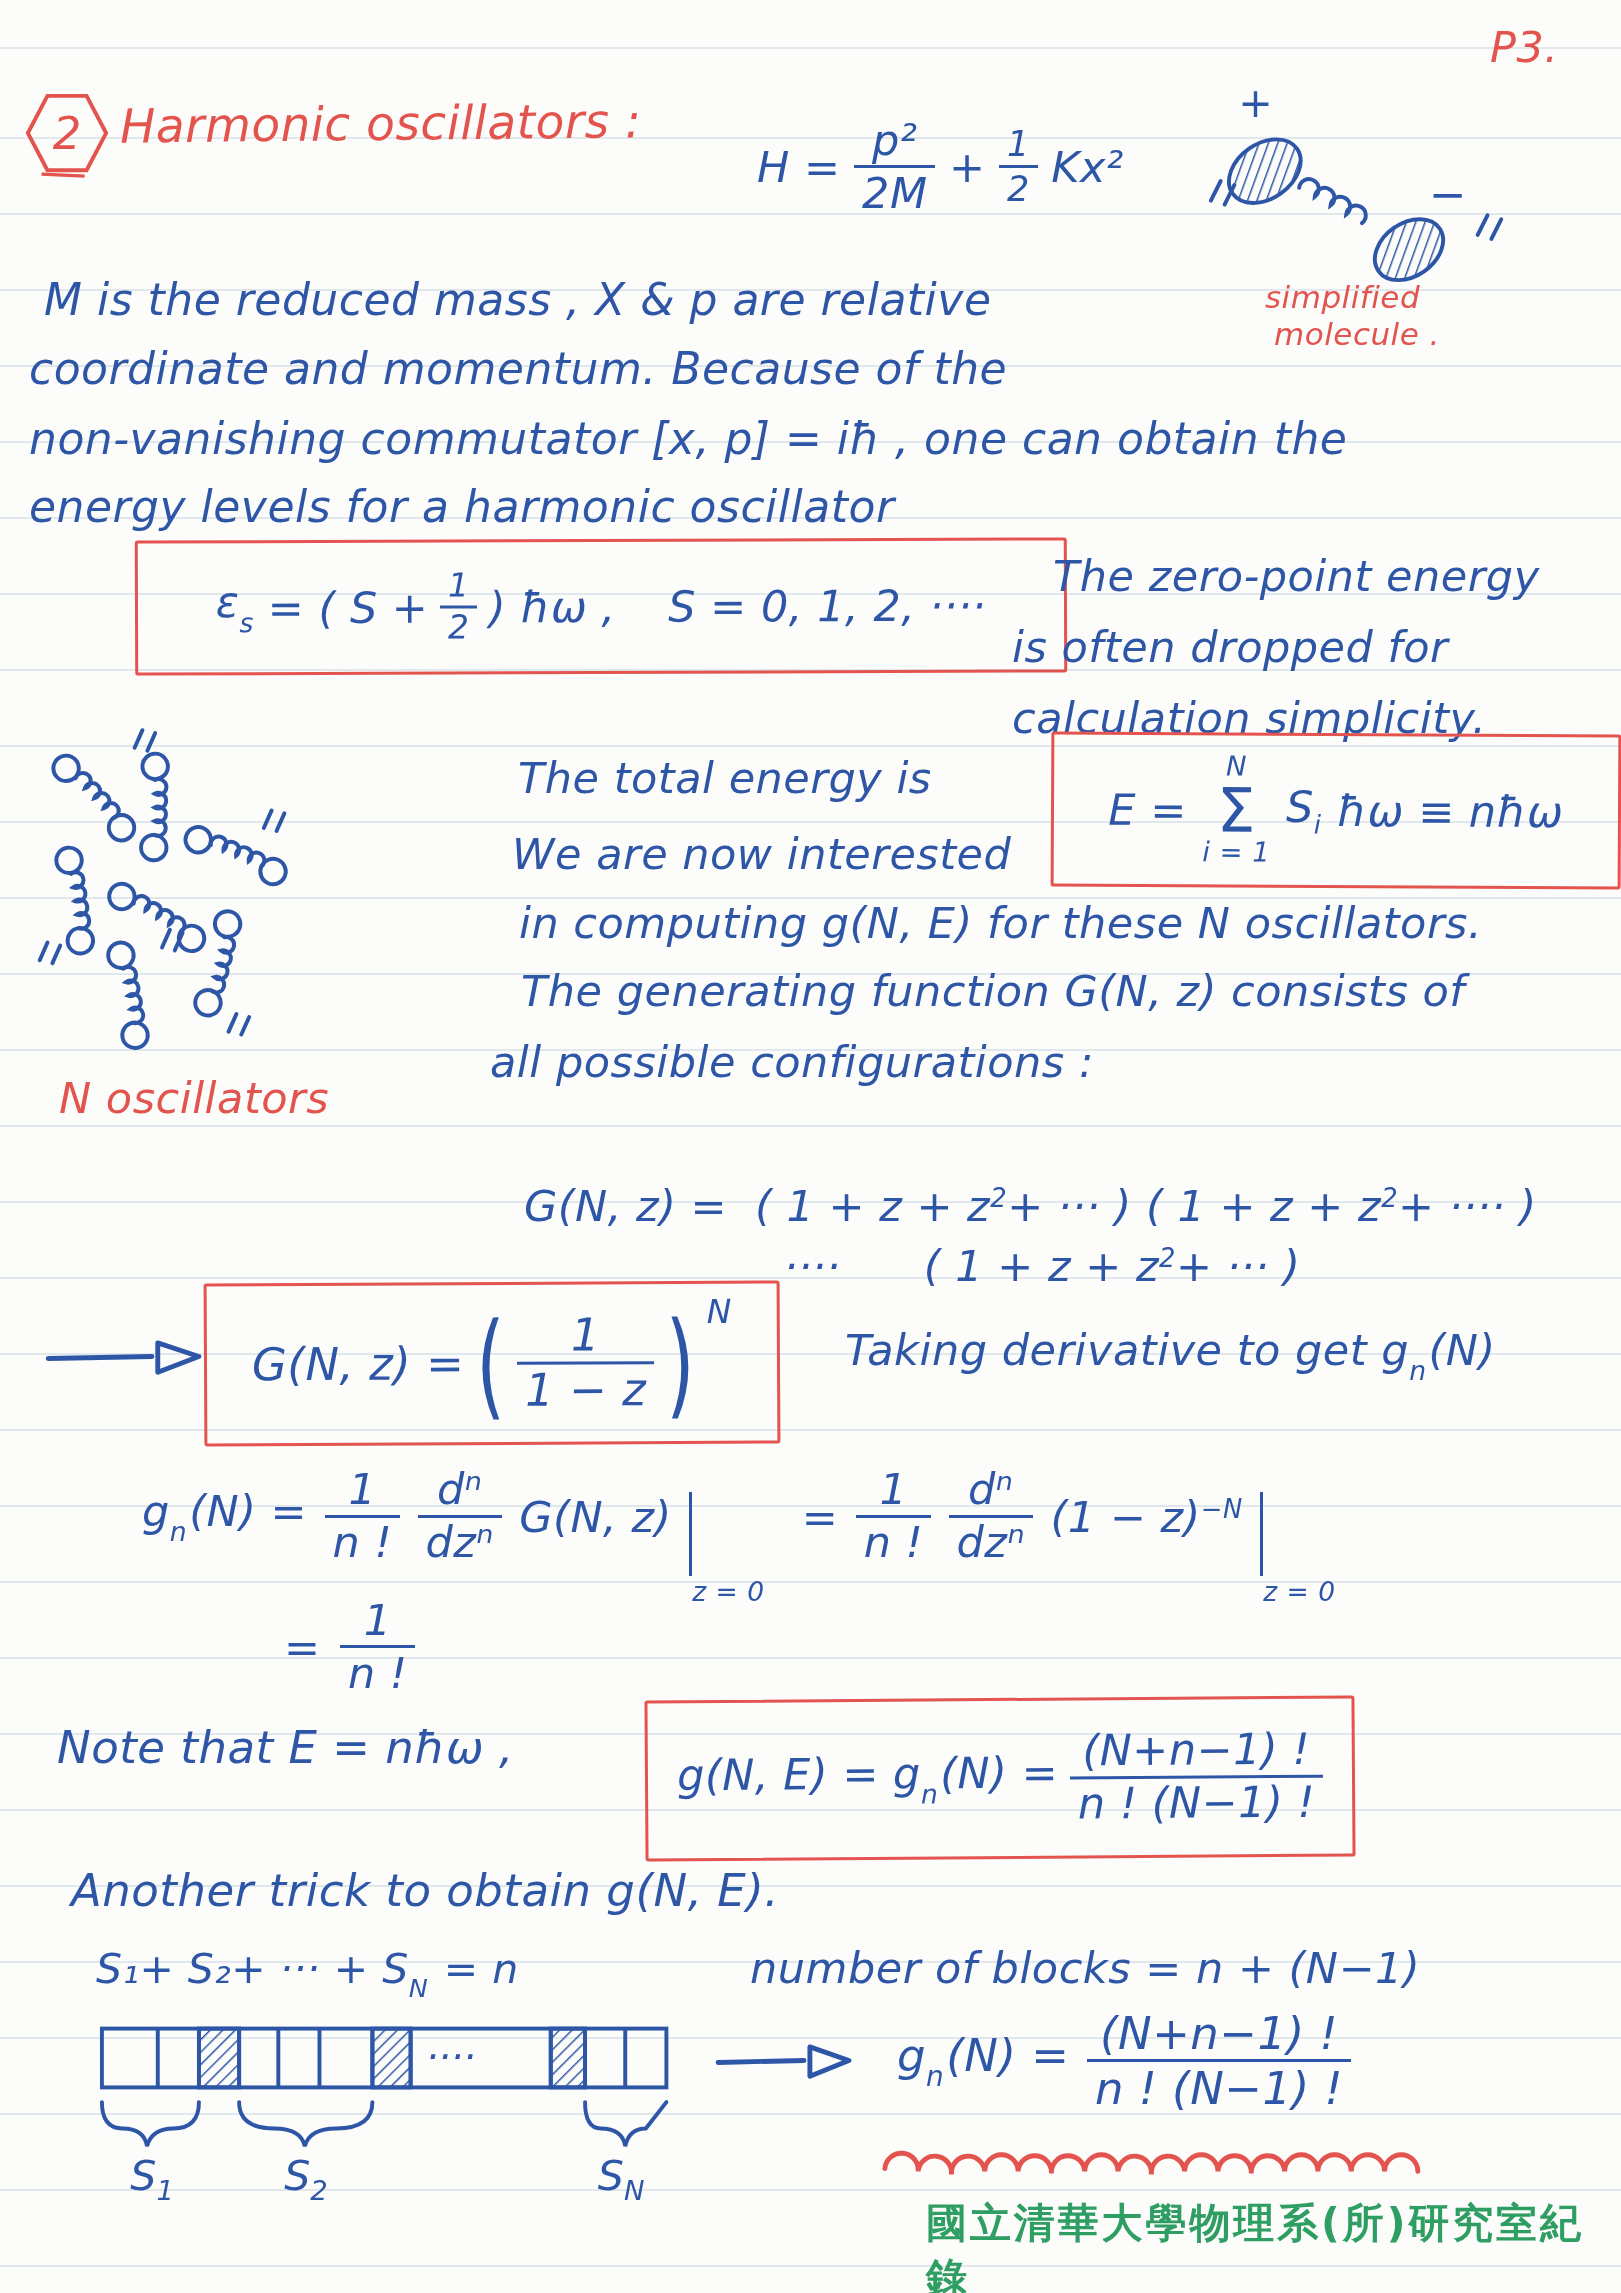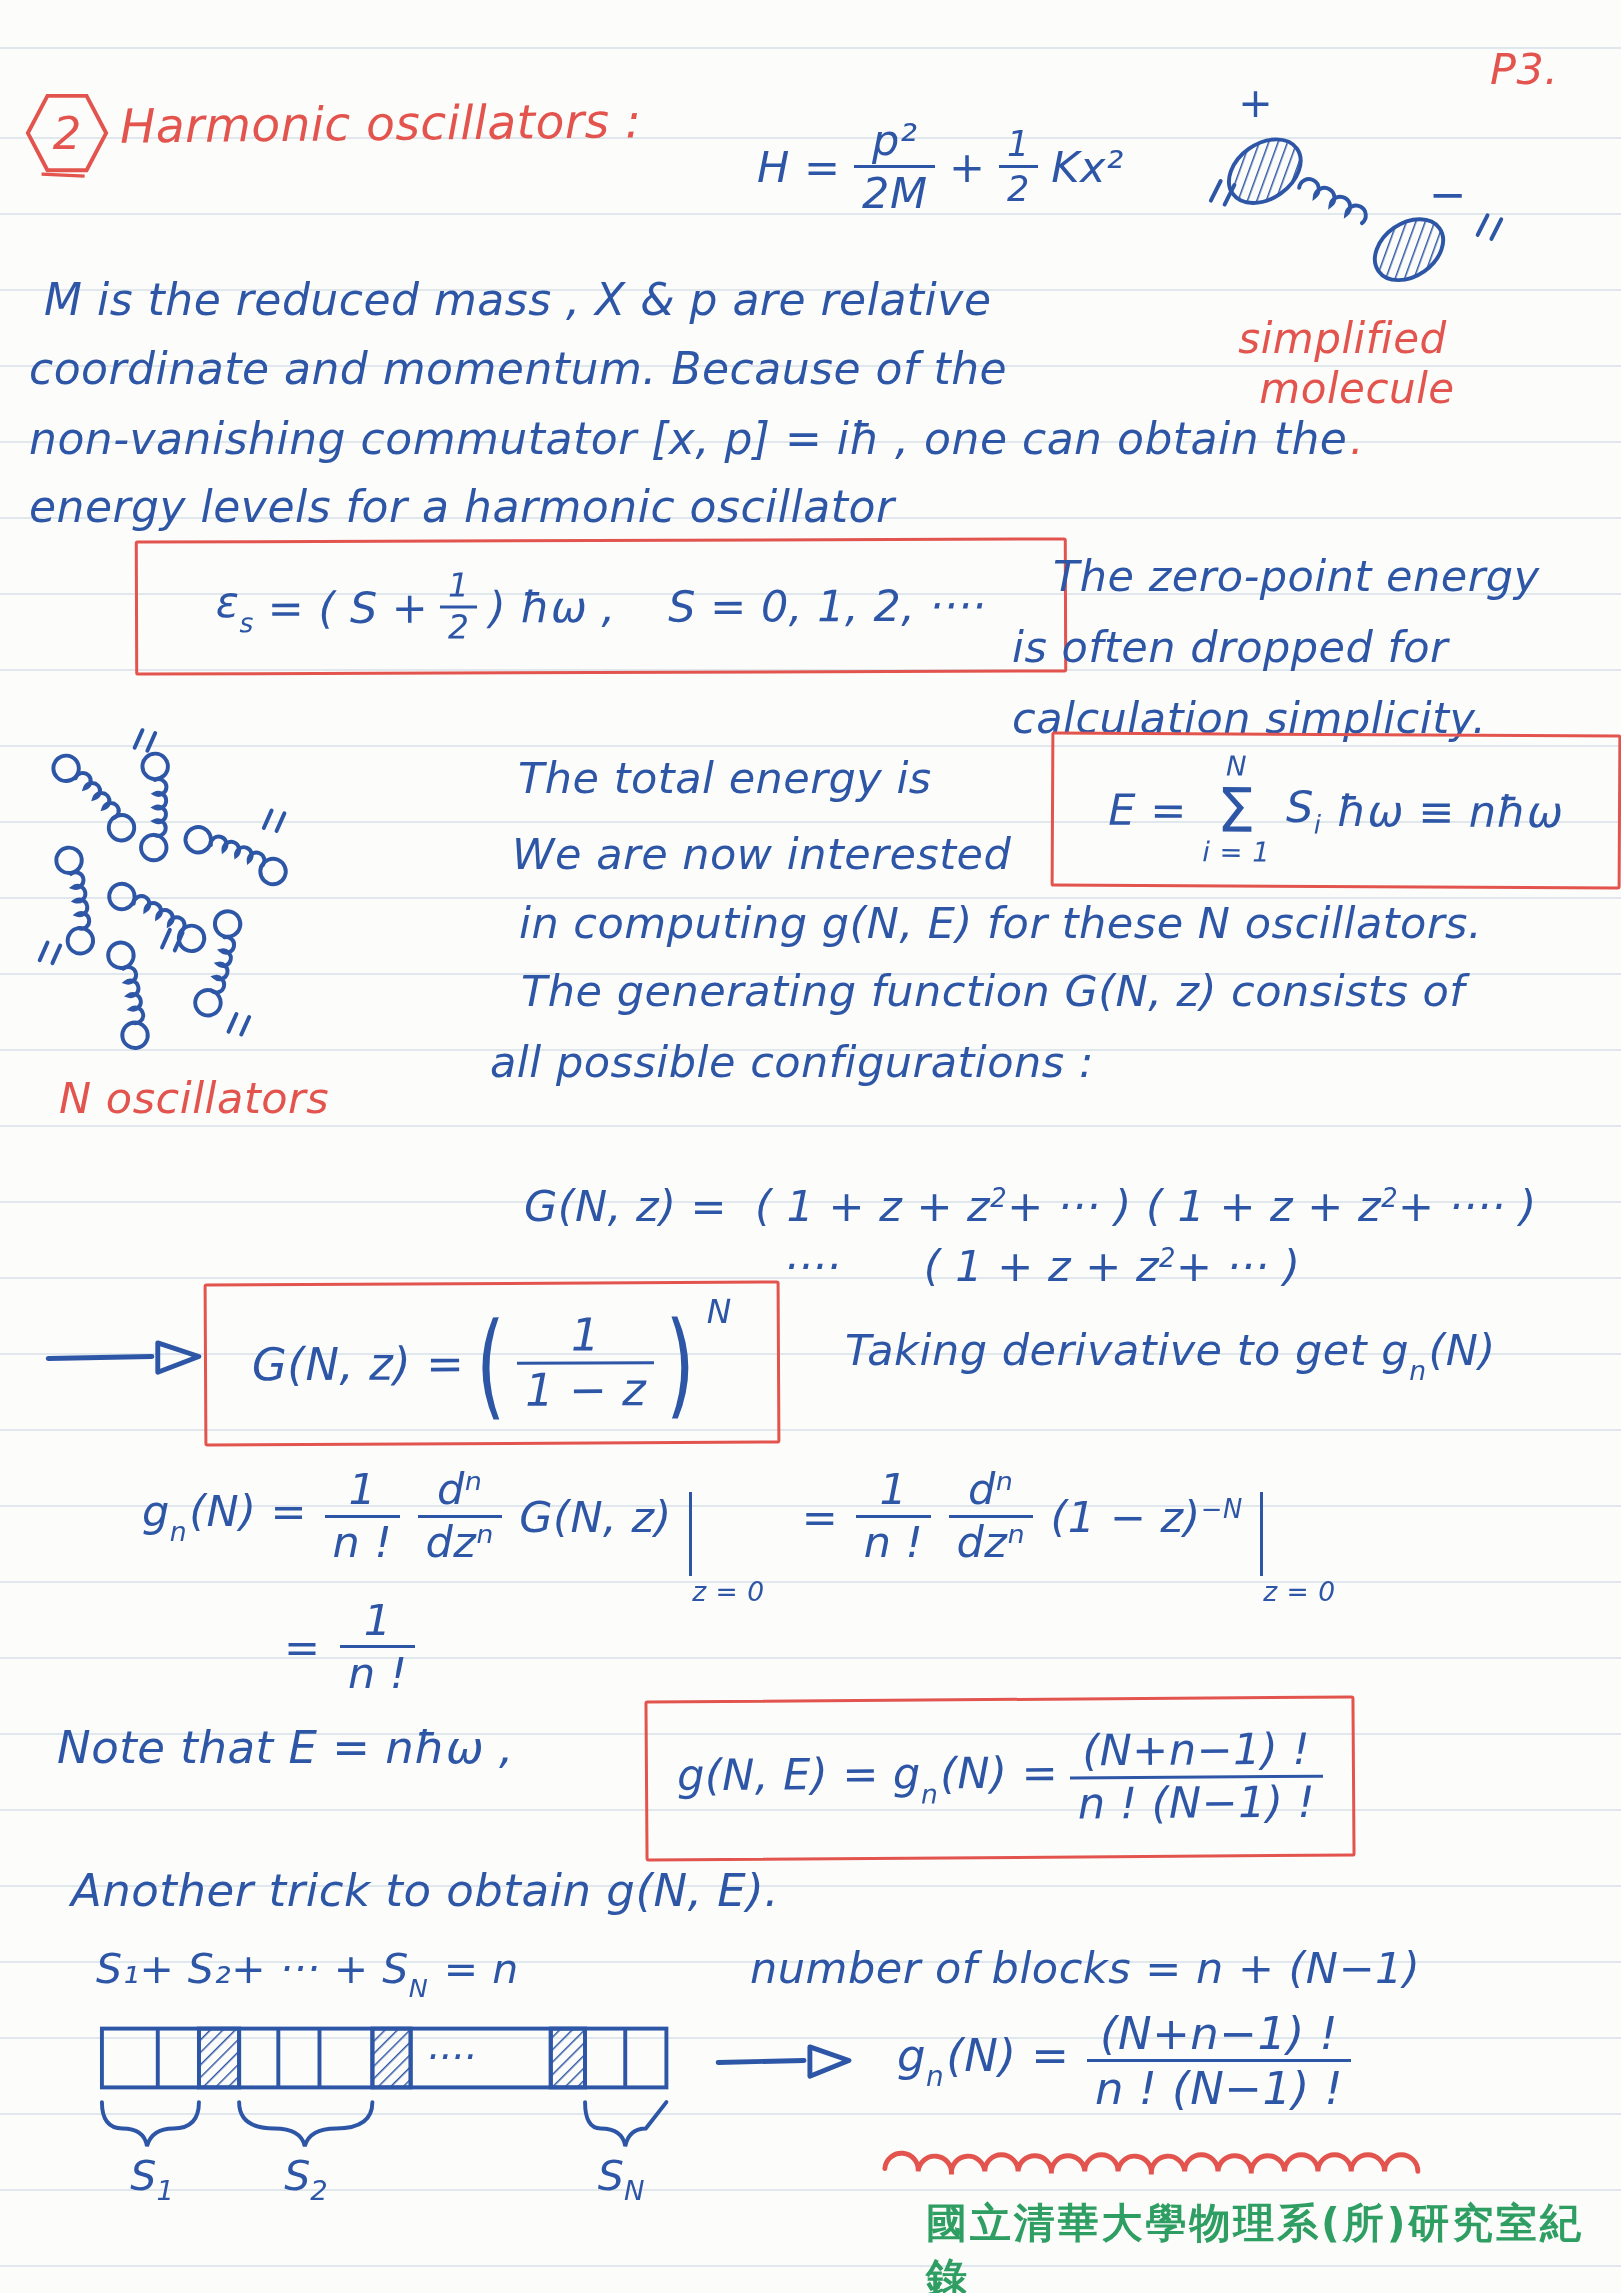--- a/index.html
+++ b/index.html
@@ -13,21 +13,21 @@
         rgba(201,214,226,0.55) 74px, rgba(201,214,226,0.55) 76px),
       #fcfcfa;
     background-position:0 63px,0 0;
     overflow:hidden;
     font-family:"DejaVu Sans", sans-serif;
   }
   .abs{position:absolute;}
   .ink{color:#2e56a6;font-style:italic;letter-spacing:0.5px;white-space:nowrap;}
   .red{color:#e2544d;}
   .green{color:#2f9e63;}
-  .fs42{font-size:41px;} .fs44{font-size:43px;} .fs46{font-size:45px;} .fs40{font-size:42px;margin-top:35px;}
+  .fs42{font-size:41px;} .fs44{font-size:43px;} .fs46{font-size:45px;} .fs40{font-size:31px;}
   .redbox{
     position:absolute;
     border:3.4px solid #e2544d;
     border-radius:2.9px;
     display:flex;align-items:center;justify-content:center;
     gap:11.8px;
   }
   .frac{display:inline-flex;flex-direction:column;align-items:center;line-height:1.05;vertical-align:middle;}
   .frac .num{padding:0 7.8px 2px;}
   .frac .den{border-top:3.4px solid currentColor;padding:2.9px 7.8px 0;}
@@ -43,21 +43,21 @@
   .evalbar{border-left:3.4px solid currentColor;height:84px;width:0;}
   .evalsub{font-size:26.5px;margin-left:2.9px;}
   svg{overflow:visible;}
   .stamp{font-style:normal;letter-spacing:2.9px;font-weight:bold;}
 </style>
 </head>
 <body>
 
 <div class="page">
 
-  <div class="abs ink red fs44" style="left:1490px;top:21.6px;margin-top:22px;">P3.</div>
+  <div class="abs ink red fs44" style="left:1490px;top:21.6px;">P3.</div>
 
   <svg class="abs" style="left:21.6px;top:90px;" width="90" height="90" viewBox="0 0 92 92">
     <polygon points="26,6 66,6 86,44 66,82 26,82 6,44" fill="none" stroke="#e2544d" stroke-width="4"></polygon>
     <line x1="20" y1="86" x2="64" y2="88" stroke="#e2544d" stroke-width="3.5"></line>
     <text x="46" y="60" text-anchor="middle" font-size="46" font-style="italic" fill="#e2544d">2</text>
   </svg>
 
   <div class="abs ink red" style="left:120px;top:96px;font-size:47px;transform:rotate(-0.6deg);">Harmonic oscillators :</div>
 
   <div class="abs ink row" style="left:757px;top:118px;gap:13.7px;font-size:43px;">

